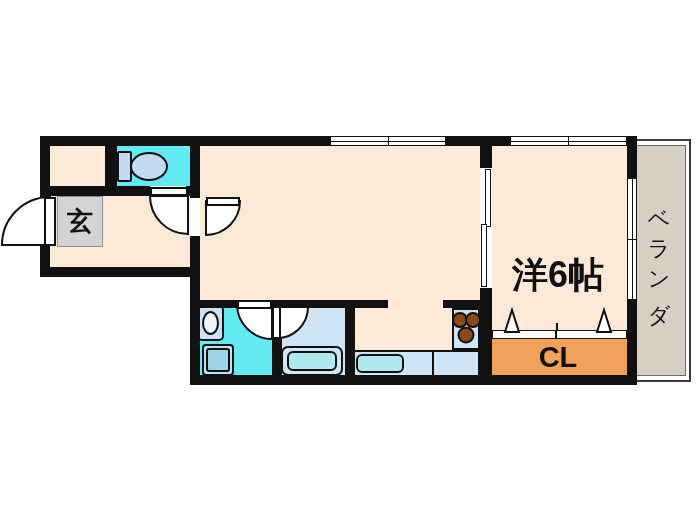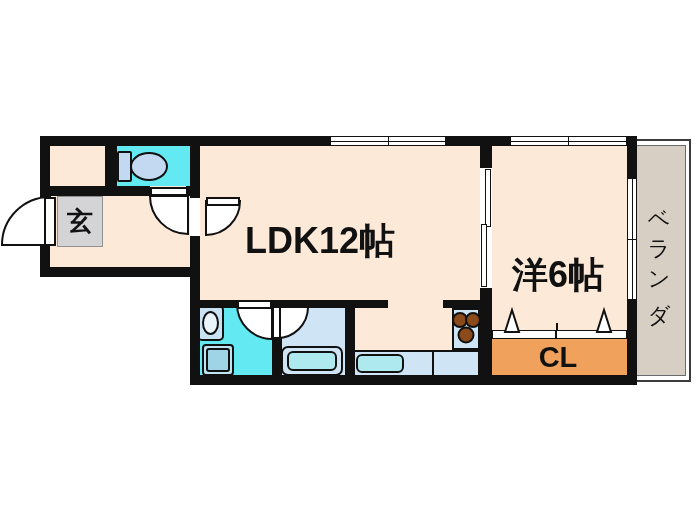--- a/index.html
+++ b/index.html
@@ -103,19 +103,18 @@
     <circle cx="473" cy="320" r="7" fill="#8a4a1a" stroke="#111" stroke-width="2"></circle>
     <circle cx="466" cy="335" r="7.5" fill="#8a4a1a" stroke="#111" stroke-width="2"></circle>
   </svg>
 
   <div class="leaf" style="left:44px;top:197px;width:12px;height:49px;"></div>
   <div class="leaf" style="left:150px;top:187px;width:38px;height:9px;"></div>
   <div class="leaf" style="left:206px;top:197px;width:34px;height:9px;"></div>
   <div class="leaf" style="left:237px;top:300px;width:35px;height:9px;"></div>
   <div class="leaf" style="left:272px;top:306px;width:9px;height:33px;"></div>
 
-  <div class="label" style="left:320px;top:241px;font-size:36px;">LDK12帖</div>
   <div class="label" style="left:558px;top:239px;font-size:36px;margin-top:36px;">洋6帖</div>
   <div class="label" style="left:558px;top:357px;font-size:29px;">CL</div>
   <div class="label" style="left:80px;top:221px;font-size:26px;">玄</div>
   <div class="label vtext" style="left:659px;top:256px;font-size:22px;letter-spacing:6px;font-weight:500;">ベランダ</div>
 
 </div>
 
 </body></html>

